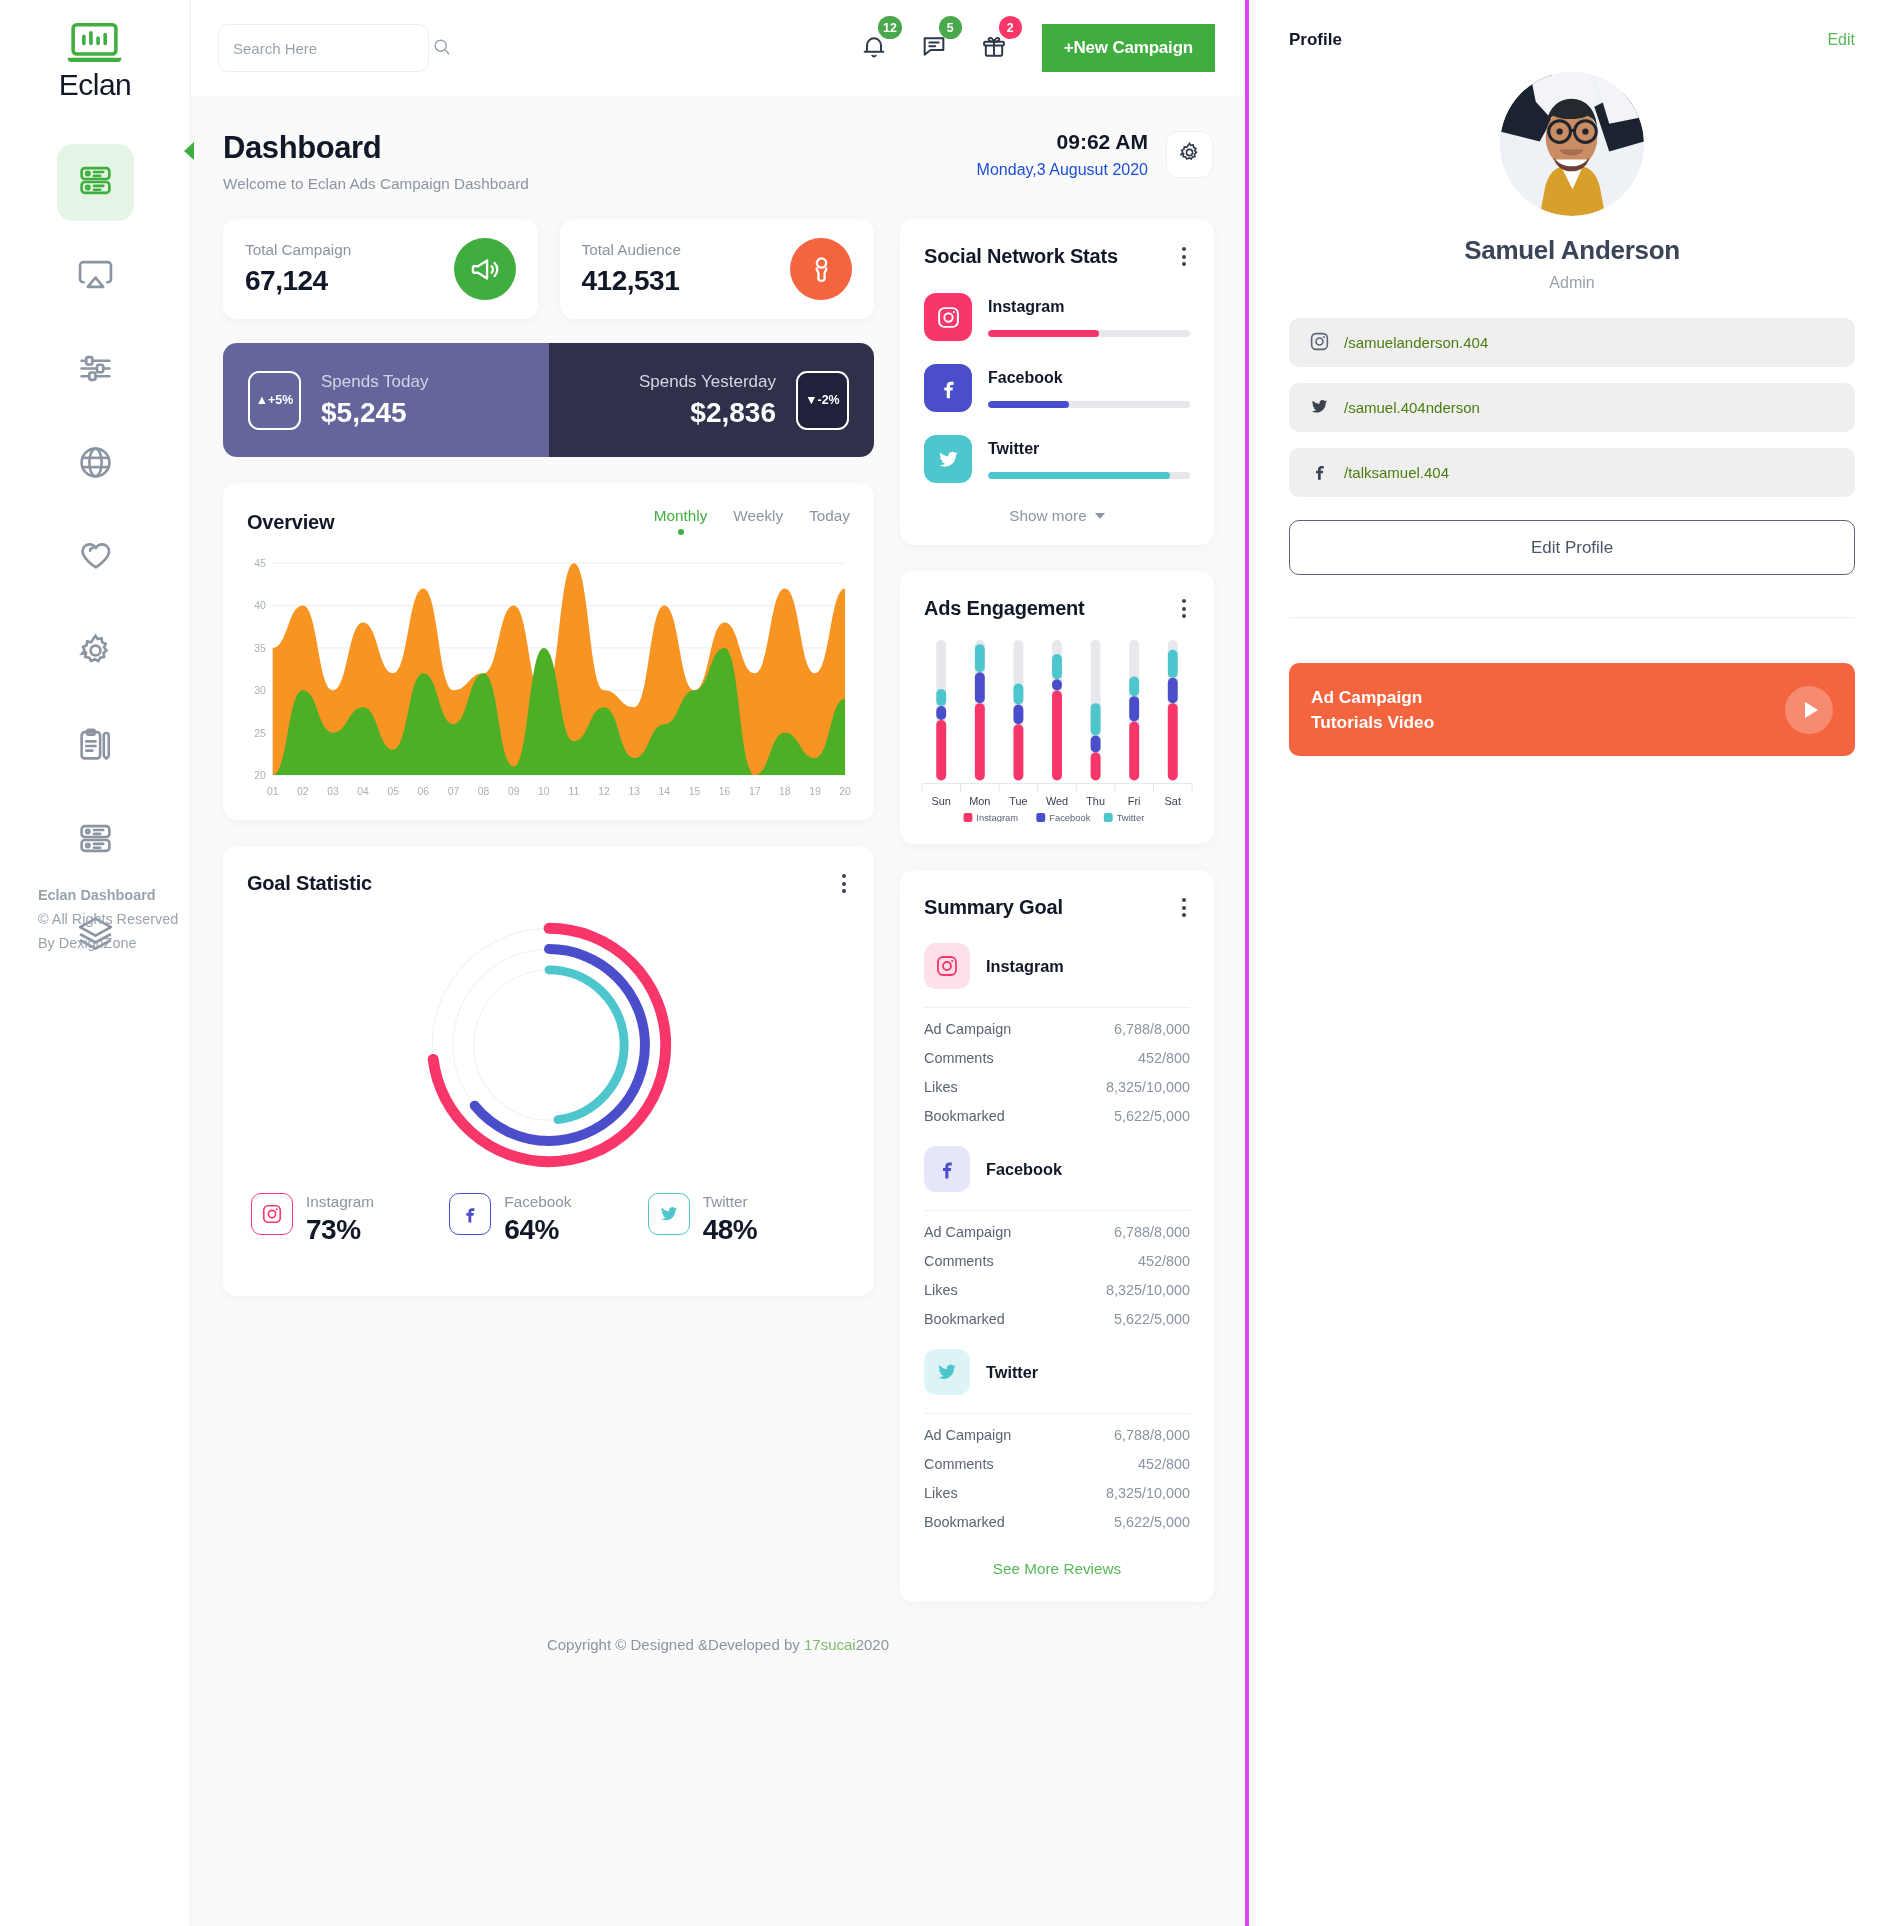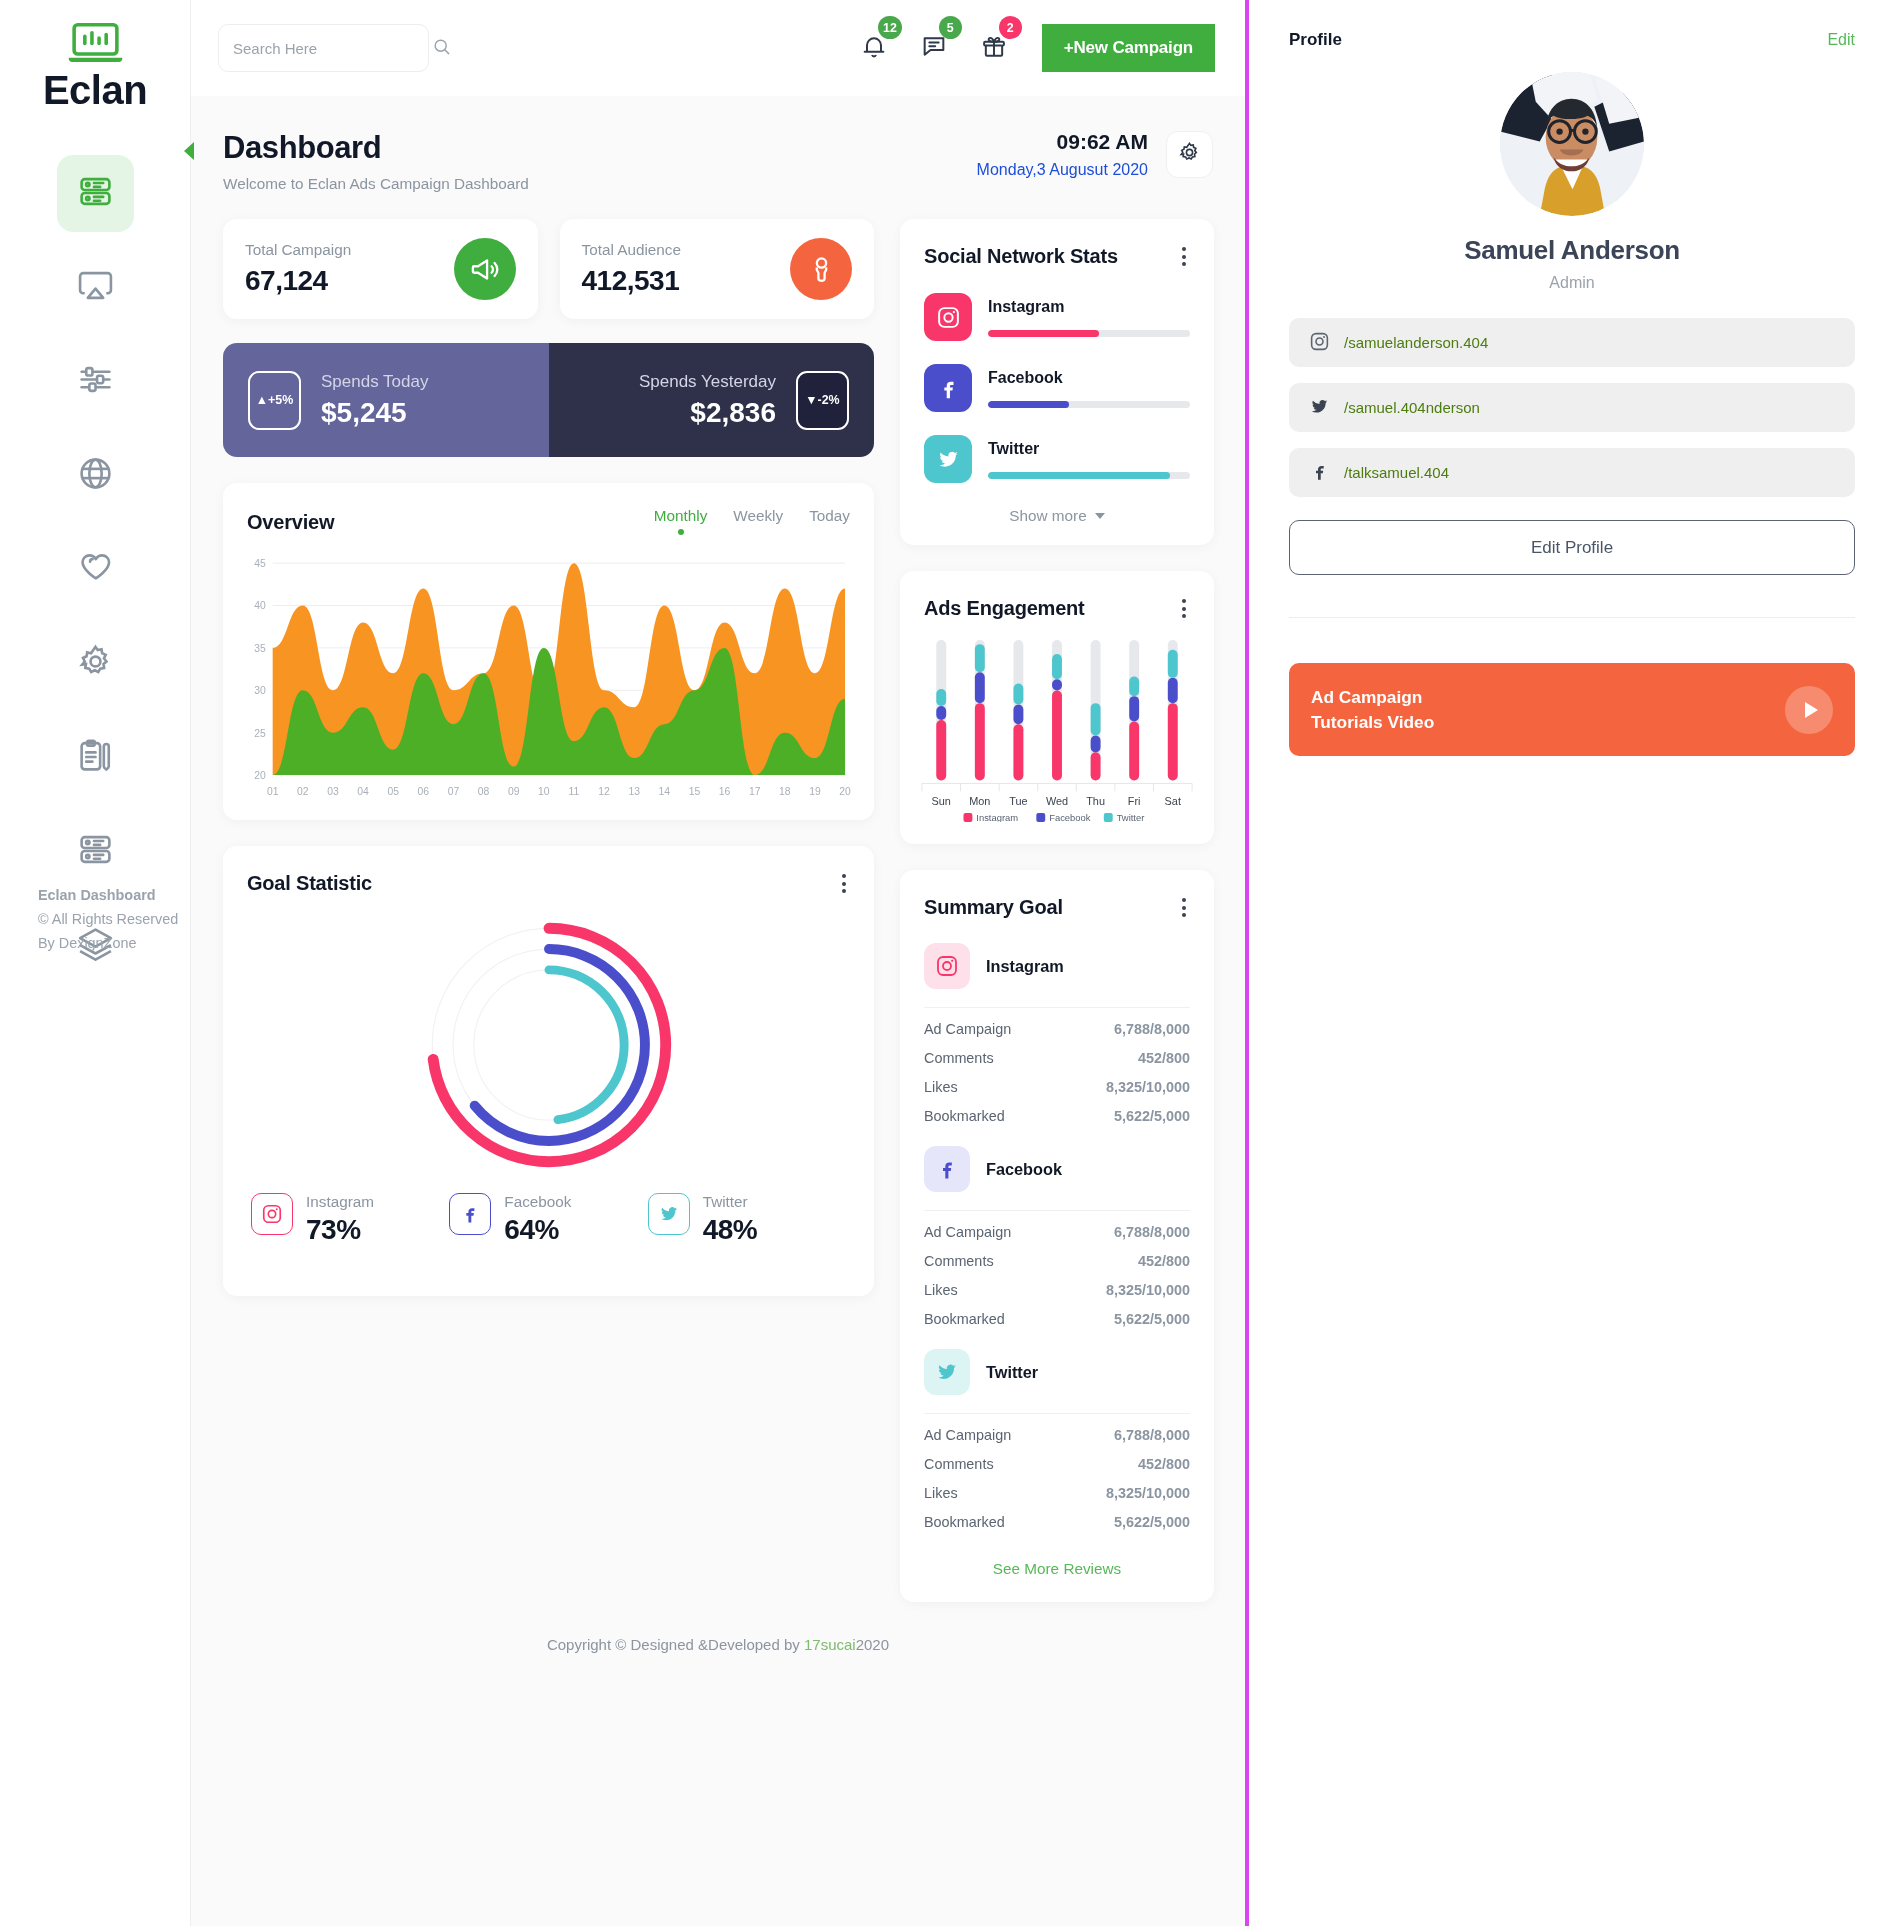--- a/index.html
+++ b/index.html
@@ -13,21 +13,21 @@
   .app { display: flex; width: 1895px; height: 1927px; position: relative; }
 
   
   .sidebar {
     width: 191px; background: #fff; flex-shrink: 0;
     display: flex; flex-direction: column; align-items: center;
     border-right: 1px solid #eeeeee; position: relative;
   }
   .brand { margin-top: 22px; display:flex; flex-direction:column; align-items:center; }
   .brand-mark { width: 57px; height: 44px; }
-  .brand-name { font-size: 40px; font-weight: 700; color: #111827; letter-spacing: -0.5px; margin-top: 2px; }
+  .brand-name { font-size: 30px; font-weight: 400; color: #111827; letter-spacing: -0.5px; margin-top: 2px; }
   .nav { margin-top: 42px; display: flex; flex-direction: column; align-items: center; gap: 17px; }
   .nav-item {
     width: 77px; height: 77px; border-radius: 16px;
     display: flex; align-items: center; justify-content: center;
     cursor: pointer;
   }
   .nav-item.active { background: #e5f5e5; }
   .nav-item svg { width: 37px; height: 37px; }
   .side-arrow {
     position: absolute; left: 184px; top: 142px;
@@ -158,21 +158,21 @@
 
   .ads-card { margin-top: 26px; height: 273px; }
   .summary-card { margin-top: 26px; padding-bottom: 24px; }
   .sg-block { padding: 0 24px; }
   .sg-head { display: flex; align-items: center; gap: 16px; margin-top: 22px; }
   .sg-icon { width: 46px; height: 46px; border-radius: 12px; display:flex; align-items:center; justify-content:center; flex-shrink:0;}
   .sg-icon svg { width: 24px; height: 24px; }
   .sg-name { font-size: 16.3px; font-weight: 700; color: #111827; }
   .sg-divider { height: 1px; background: #eef0f2; margin-top: 18px; }
   .sg-row { display: flex; font-size: 14.4px; color: #5a6472; margin-top: 13px; }
-  .sg-row .sg-val { margin-left: auto; color: #8b95a1; font-weight: bold; }
+  .sg-row .sg-val { margin-left: auto; color: #8b95a1; }
   .see-more { text-align: center; margin-top: 30px; font-size: 15.3px; color: #56b857; cursor: pointer; }
 
   .footer-note { text-align: center; font-size: 15px; color: #8b95a1; padding: 34px 0 28px 0; }
   .footer-note .lnk { color: #7dbb6d; }
 
   
   .profile {
     width: 649px; flex: 1; background: #fff; padding: 30px 40px 0 40px;
     border-left: 4px solid #d946ef;
   }

